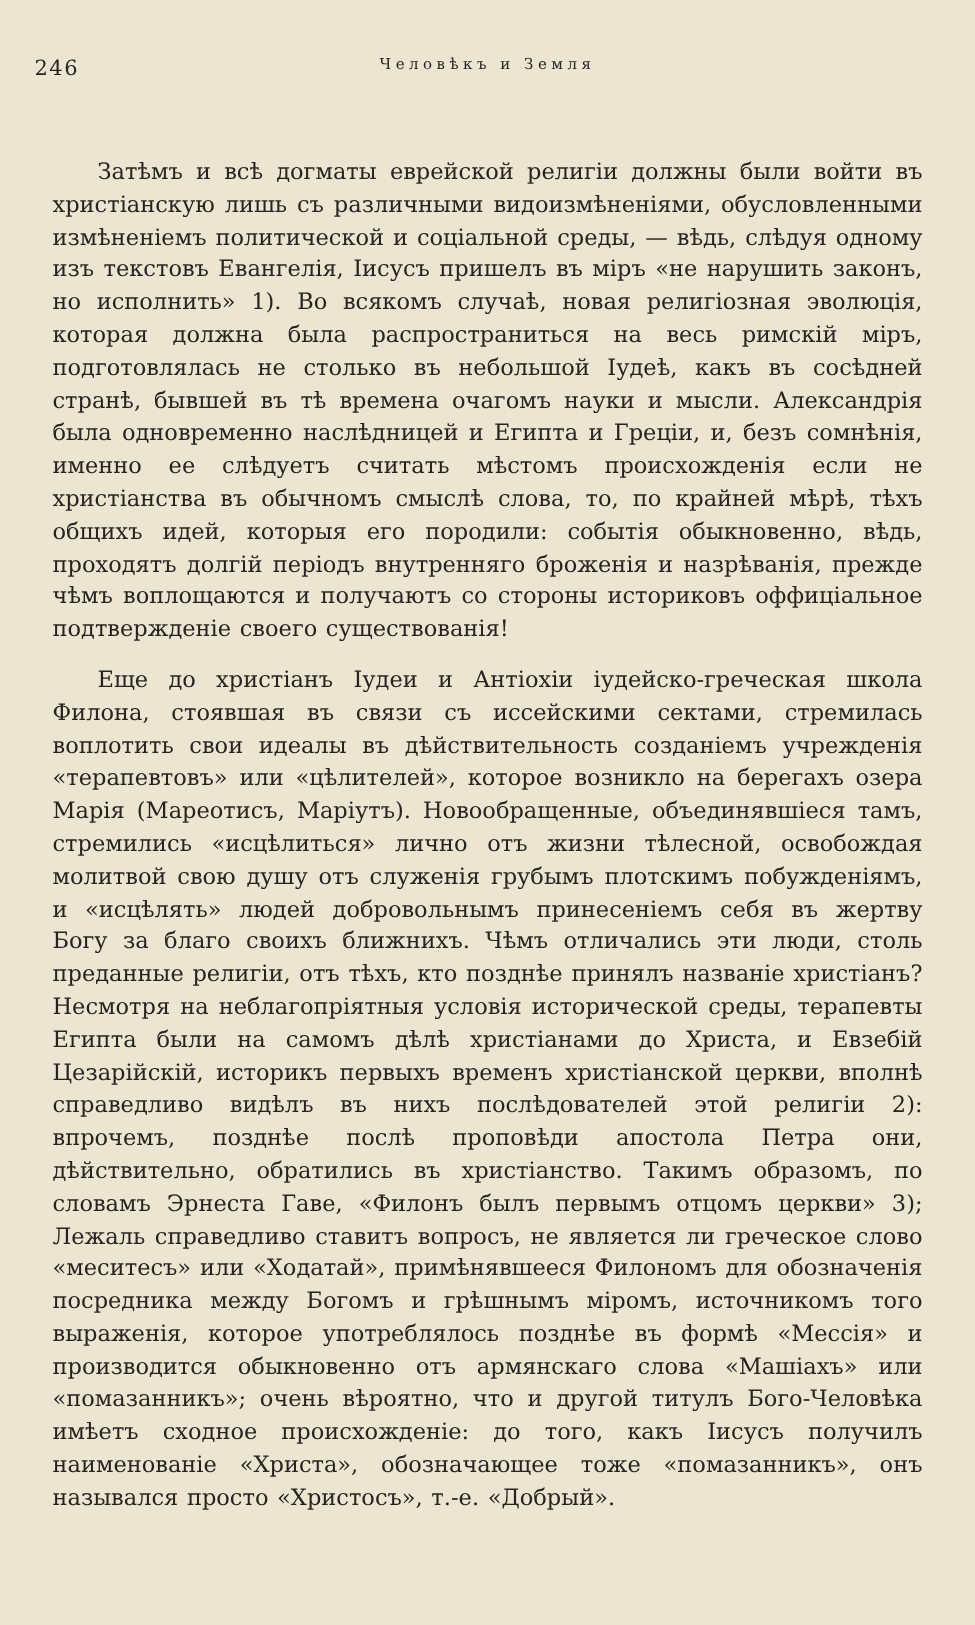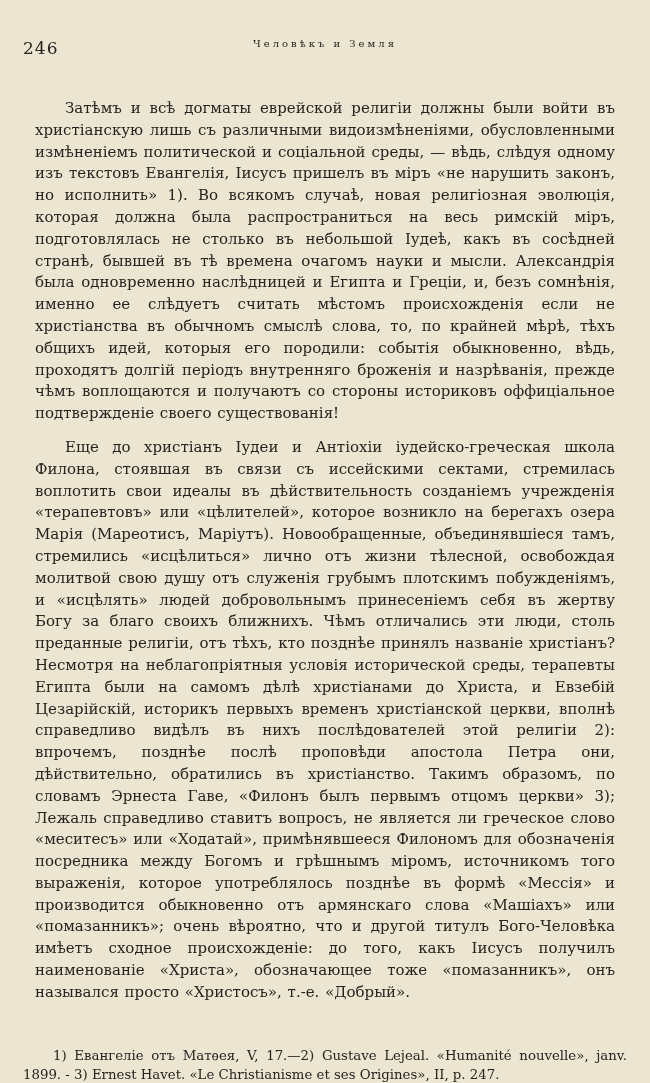--- a/index.html
+++ b/index.html
@@ -24,21 +24,21 @@
     flex-direction: column;
   }
   .page-header {
     display: flex;
     align-items: baseline;
     position: relative;
     height: 26px;
     margin-bottom: 28px;
   }
   .page-number {
-    font-size: 17px;
+    font-size: 14px;
     letter-spacing: 1px;
   }
   .running-title {
     position: absolute;
     left: 0;
     right: 0;
     text-align: center;
     font-size: 10px;
     letter-spacing: 3px;
   }
@@ -69,17 +69,14 @@
   <div class="page-header">
     <span class="page-number">246</span>
     <span class="running-title">Человѣкъ  и  Земля</span>
   </div>
 
   <div class="body-text">
     <p>Затѣмъ и всѣ догматы еврейской религіи должны были войти въ христіанскую лишь съ различными видоизмѣненіями, обусловленными измѣненіемъ политической и соціальной среды, — вѣдь, слѣдуя одному изъ текстовъ Евангелія, Іисусъ пришелъ въ міръ «не нарушить законъ, но исполнить» 1). Во всякомъ случаѣ, новая религіозная эволюція, которая должна была распространиться на весь римскій міръ, подготовлялась не столько въ небольшой Іудеѣ, какъ въ сосѣдней странѣ, бывшей въ тѣ времена очагомъ науки и мысли. Александрія была одновременно наслѣдницей и Египта и Греціи, и, безъ сомнѣнія, именно ее слѣдуетъ считать мѣстомъ происхожденія если не христіанства въ обычномъ смыслѣ слова, то, по крайней мѣрѣ, тѣхъ общихъ идей, которыя его породили: событія обыкновенно, вѣдь, проходятъ долгій періодъ внутренняго броженія и назрѣванія, прежде чѣмъ воплощаются и получаютъ со стороны историковъ оффиціальное подтвержденіе своего существованія!</p>
     <p>Еще до христіанъ Іудеи и Антіохіи іудейско-греческая школа Филона, стоявшая въ связи съ иссейскими сектами, стремилась воплотить свои идеалы въ дѣйствительность созданіемъ учрежденія «терапевтовъ» или «цѣлителей», которое возникло на берегахъ озера Марія (Мареотисъ, Маріутъ). Новообращенные, объединявшіеся тамъ, стремились «исцѣлиться» лично отъ жизни тѣлесной, освобождая молитвой свою душу отъ служенія грубымъ плотскимъ побужденіямъ, и «исцѣлять» людей добровольнымъ принесеніемъ себя въ жертву Богу за благо своихъ ближнихъ. Чѣмъ отличались эти люди, столь преданные религіи, отъ тѣхъ, кто позднѣе принялъ названіе христіанъ? Несмотря на неблагопріятныя условія исторической среды, терапевты Египта были на самомъ дѣлѣ христіанами до Христа, и Евзебій Цезарійскій, историкъ первыхъ временъ христіанской церкви, вполнѣ справедливо видѣлъ въ нихъ послѣдователей этой религіи 2): впрочемъ, позднѣе послѣ проповѣди апостола Петра они, дѣйствительно, обратились въ христіанство. Такимъ образомъ, по словамъ Эрнеста Гаве, «Филонъ былъ первымъ отцомъ церкви» 3); Лежаль справедливо ставитъ вопросъ, не является ли греческое слово «меситесъ» или «Ходатай», примѣнявшееся Филономъ для обозначенія посредника между Богомъ и грѣшнымъ міромъ, источникомъ того выраженія, которое употреблялось позднѣе въ формѣ «Мессія» и производится обыкновенно отъ армянскаго слова «Машіахъ» или «помазанникъ»; очень вѣроятно, что и другой титулъ Бого-Человѣка имѣетъ сходное происхожденіе: до того, какъ Іисусъ получилъ наименованіе «Христа», обозначающее тоже «помазанникъ», онъ назывался просто «Христосъ», т.-е. «Добрый».</p>
   </div>
 
-  <div class="footnotes">
-    <p>1) Евангеліе отъ Матѳея, V, 17.—2) Gustave Lejeal. «Humanité nouvelle», janv. 1899. - 3) Ernest Havet. «Le Christianisme et ses Origines», II, p. 247.</p>
-  </div>
 
 </div>
 
 </body></html>

